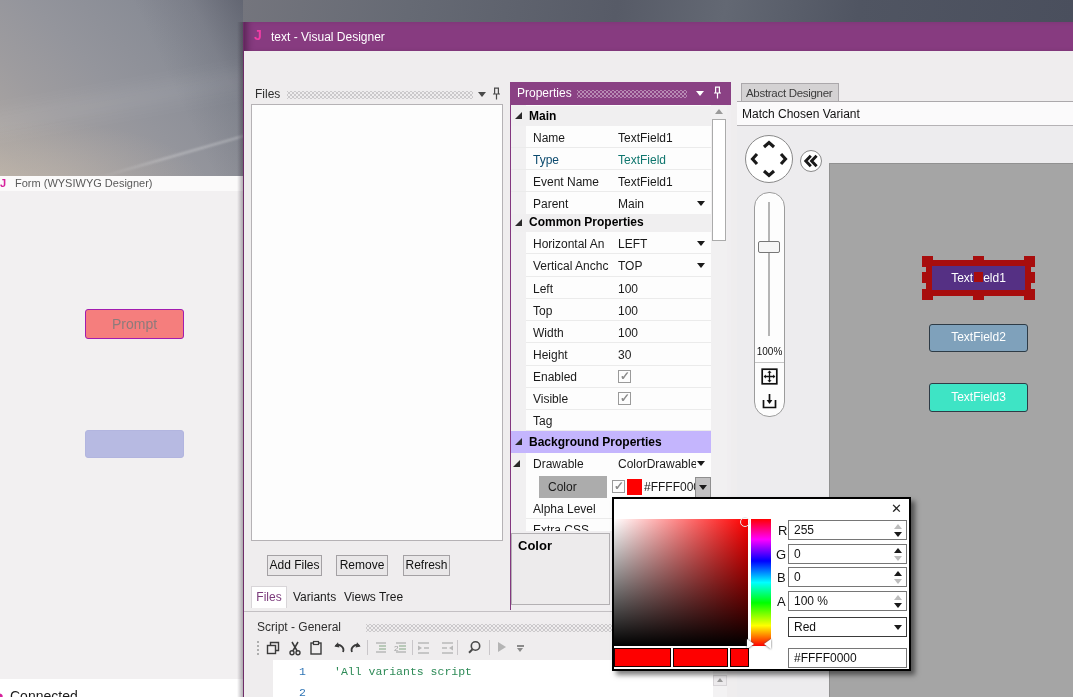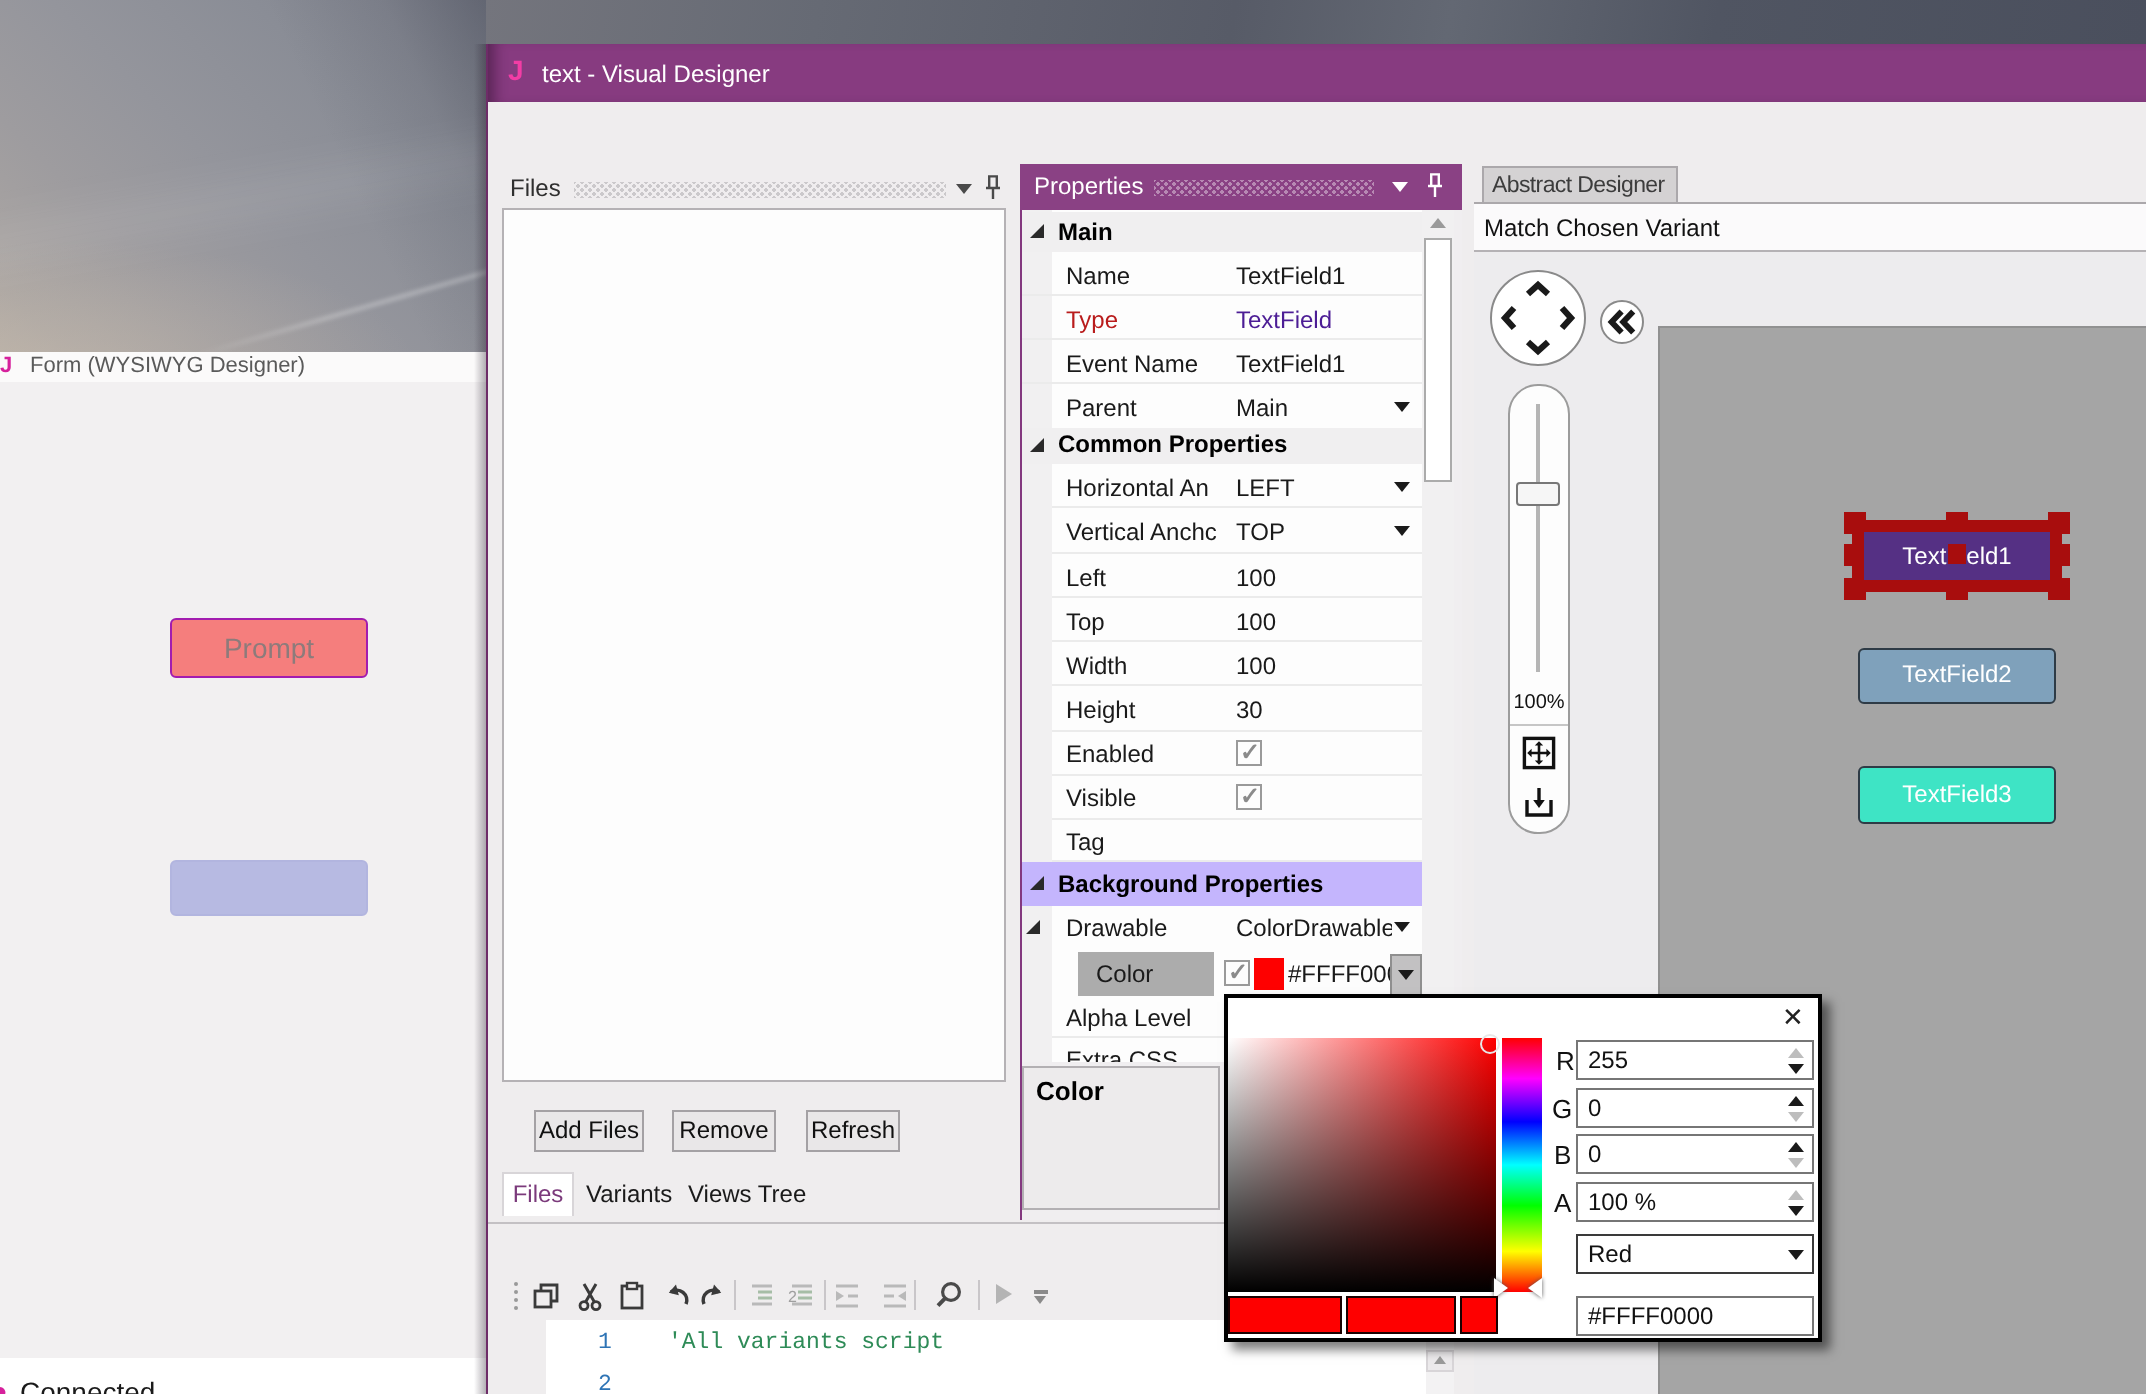--- a/index.html
+++ b/index.html
@@ -90,22 +90,22 @@
 <div class="abs" style="left:511px;top:105px;width:200px;height:426px;background:#fdfdfd;overflow:hidden;">
   <div class="abs" style="left:0;top:0;width:15px;height:426px;background:#f1f0f1;"></div>
 
   <div class="abs grp" style="left:0;top:1px;width:200px;height:20px;background:#f0eff0;">
         <div class="tri-exp abs" style="left:4px;top:6px;"></div>
         <span class="abs" style="left:18px;top:3px;">Main</span>
       </div>
   <div class="cell" style="left:22px;top:26px;">Name</div>
       <div class="cell" style="left:107px;top:26px;">TextField1</div>
       <div class="sep" style="top:42px;"></div>
-  <div class="cell" style="left:22px;top:48px;color:#b91c1c;">Type</div>
-      <div class="cell" style="left:107px;top:48px;color:#4c1d95;">TextField</div>
+  <div class="cell" style="left:22px;top:48px;color:#0c4a6e;">Type</div>
+      <div class="cell" style="left:107px;top:48px;color:#0f766e;">TextField</div>
       <div class="sep" style="top:64px;"></div>
   <div class="cell" style="left:22px;top:70px;">Event Name</div>
       <div class="cell" style="left:107px;top:70px;">TextField1</div>
       <div class="sep" style="top:86px;"></div>
   <div class="cell" style="left:22px;top:92px;">Parent</div>
       <div class="cell" style="left:107px;top:92px;">Main</div>
       <div class="ddown abs" style="left:186px;top:96px;"></div>
 
   <div class="abs grp" style="left:0;top:109px;width:200px;height:18px;background:#f0eff0;">
         <div class="tri-exp abs" style="left:4px;top:5px;"></div>
@@ -166,20 +166,24 @@
   <div class="abs" style="left:0;top:0;width:16px;height:14px;background:#f1f0f1;">
         <div class="spin-u" style="margin:4px 0 0 4px;border-bottom-color:#9a9a9a;"></div>
       </div>
   <div class="abs" style="left:1px;top:14px;width:14px;height:122px;background:#ffffff;border:1px solid #ababab;"></div>
 </div>
 
 <div class="abs" style="left:511px;top:533px;width:99px;height:72px;background:#edebec;border:1px solid #b3b0b3;">
   <span class="abs" style="left:6px;top:4px;font-size:13px;font-weight:bold;color:#000;">Color</span>
 </div>
 
+<div class="abs" style="left:251px;top:617px;width:480px;height:20px;">
+  <span class="abs" style="left:6px;top:3px;font-size:12px;color:#2f2f2f;">Script - General</span>
+  <div class="abs dots" style="left:115px;top:7px;width:246px;height:8px;"></div>
+</div>
 <div class="abs" style="left:251px;top:637px;width:480px;height:23px;">
   <svg class="abs" style="left:5px;top:3px;" width="4" height="16" viewBox="0 0 4 16">
         <circle cx="2" cy="2" r="1" fill="#999"></circle>
         <circle cx="2" cy="6" r="1" fill="#999"></circle>
         <circle cx="2" cy="10" r="1" fill="#999"></circle>
         <circle cx="2" cy="14" r="1" fill="#999"></circle>
       </svg>
   <svg class="abs" style="left:14px;top:3px;" width="16" height="16" viewBox="0 0 16 16">
         <rect x="2.5" y="5.5" width="8" height="8" fill="none" stroke="#3a3a3a" stroke-width="1.4"></rect>
         <path d="M5.5 5.5 V2.5 H13.5 V10.5 H10.5" fill="none" stroke="#3a3a3a" stroke-width="1.4"></path>

